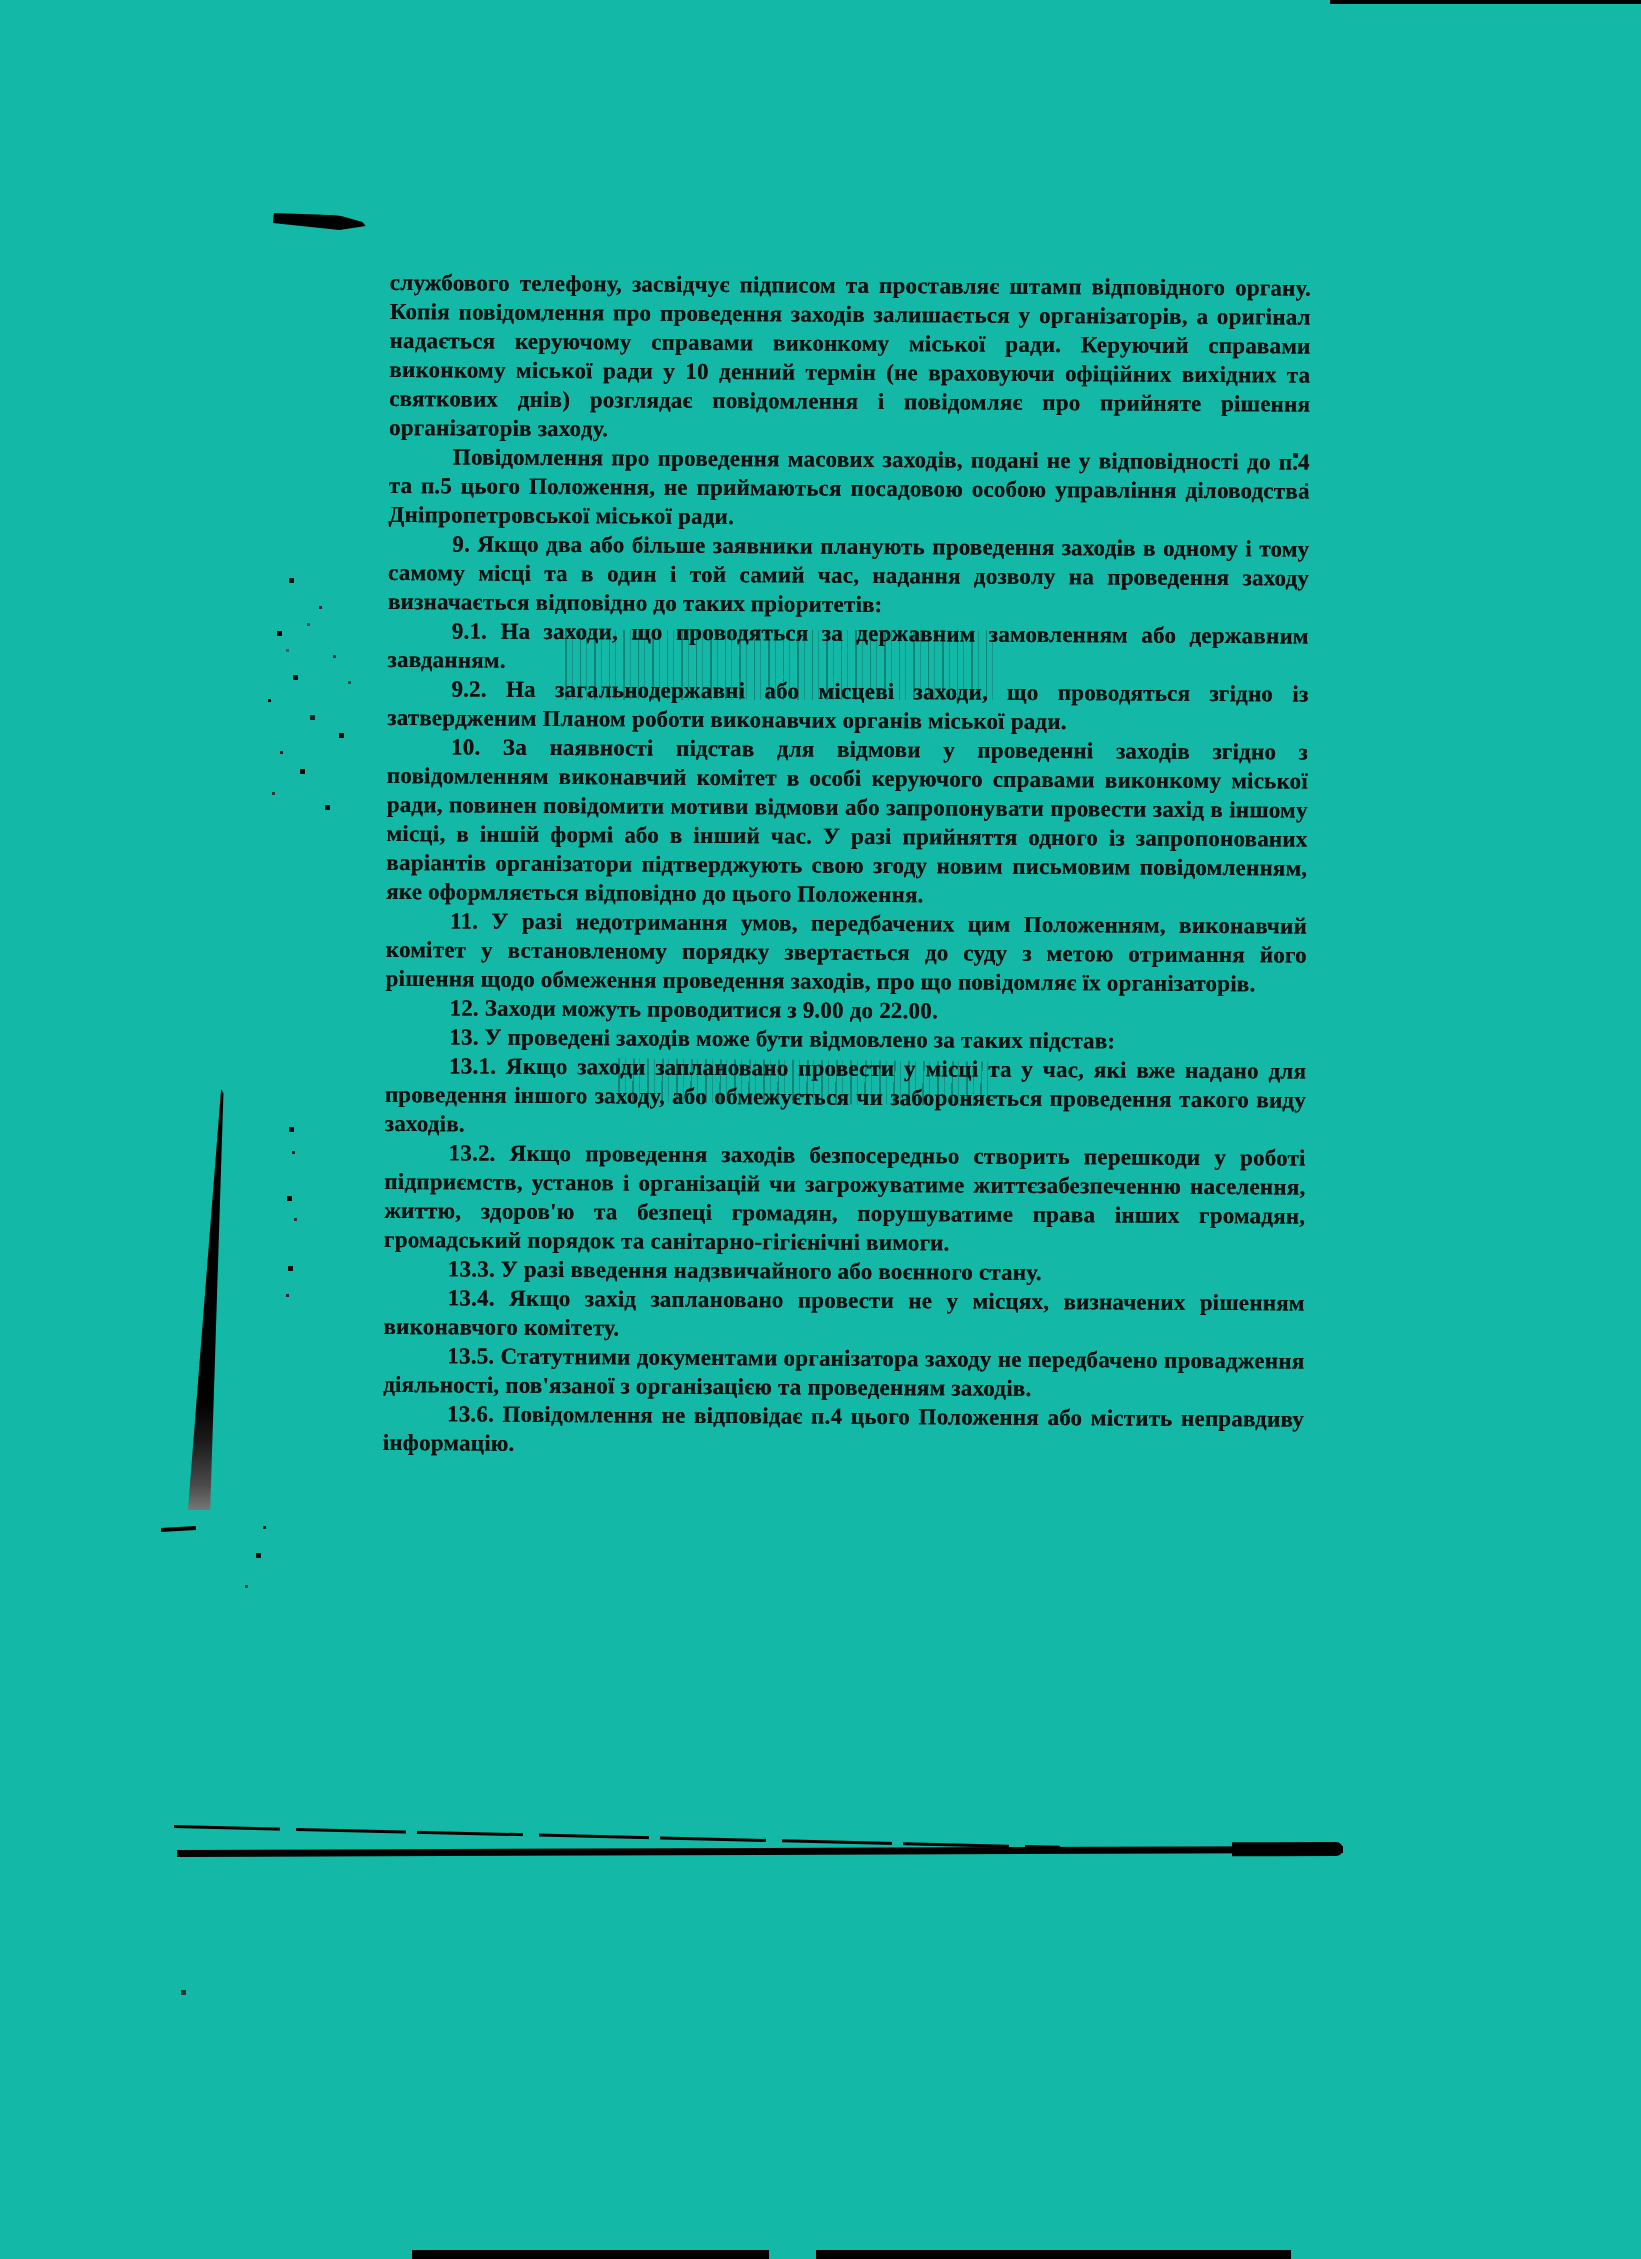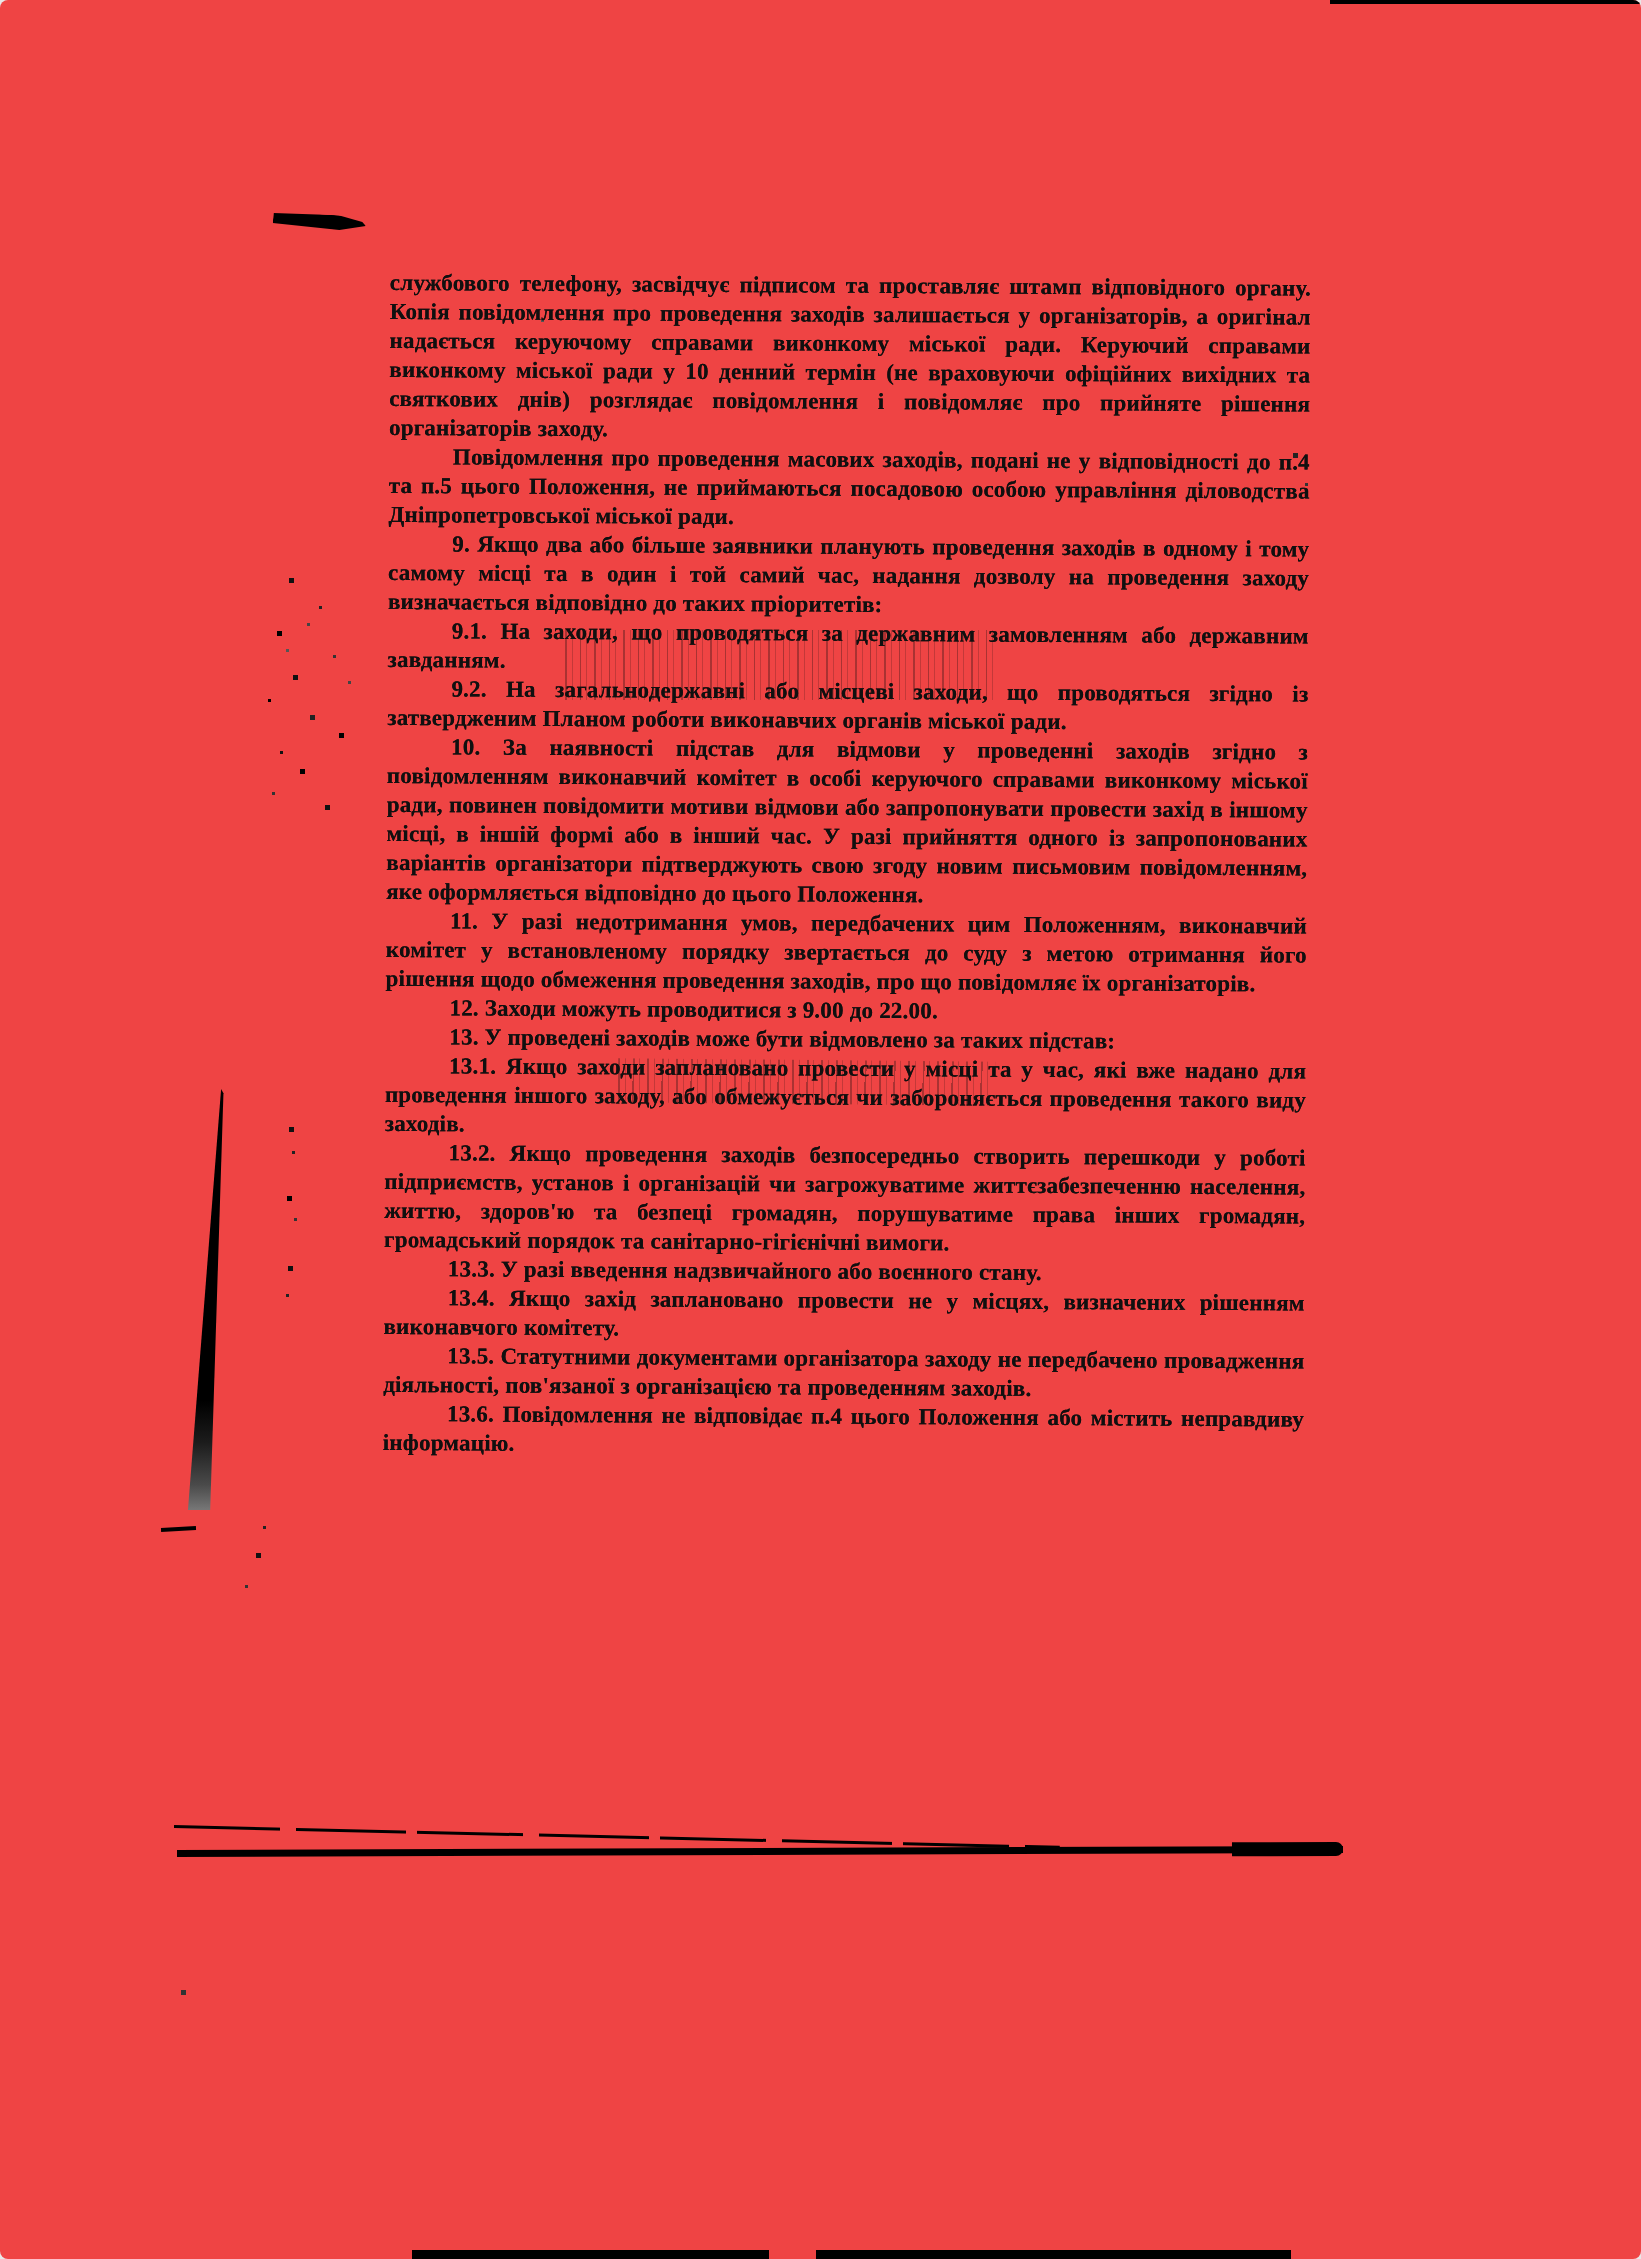--- a/index.html
+++ b/index.html
@@ -1,23 +1,22 @@
 <!DOCTYPE html>
 <html><head>
 <meta charset="utf-8">
 <style>
   html, body { margin: 0; padding: 0; background: #e8e8e8; }
   .page {
     position: relative;
     width: 1641px;
     height: 2259px;
-    background: #ef4444;
+    background: #14b8a6;
     overflow: hidden;
     font-family: "Liberation Serif", "DejaVu Serif", serif;
-    border-radius: 8px;
   }
   
   .text-block {
     position: absolute;
     left: 390px;
     top: 268px;
     width: 921px;
     transform: rotate(0.35deg);
     transform-origin: top left;
     color: #101010;

